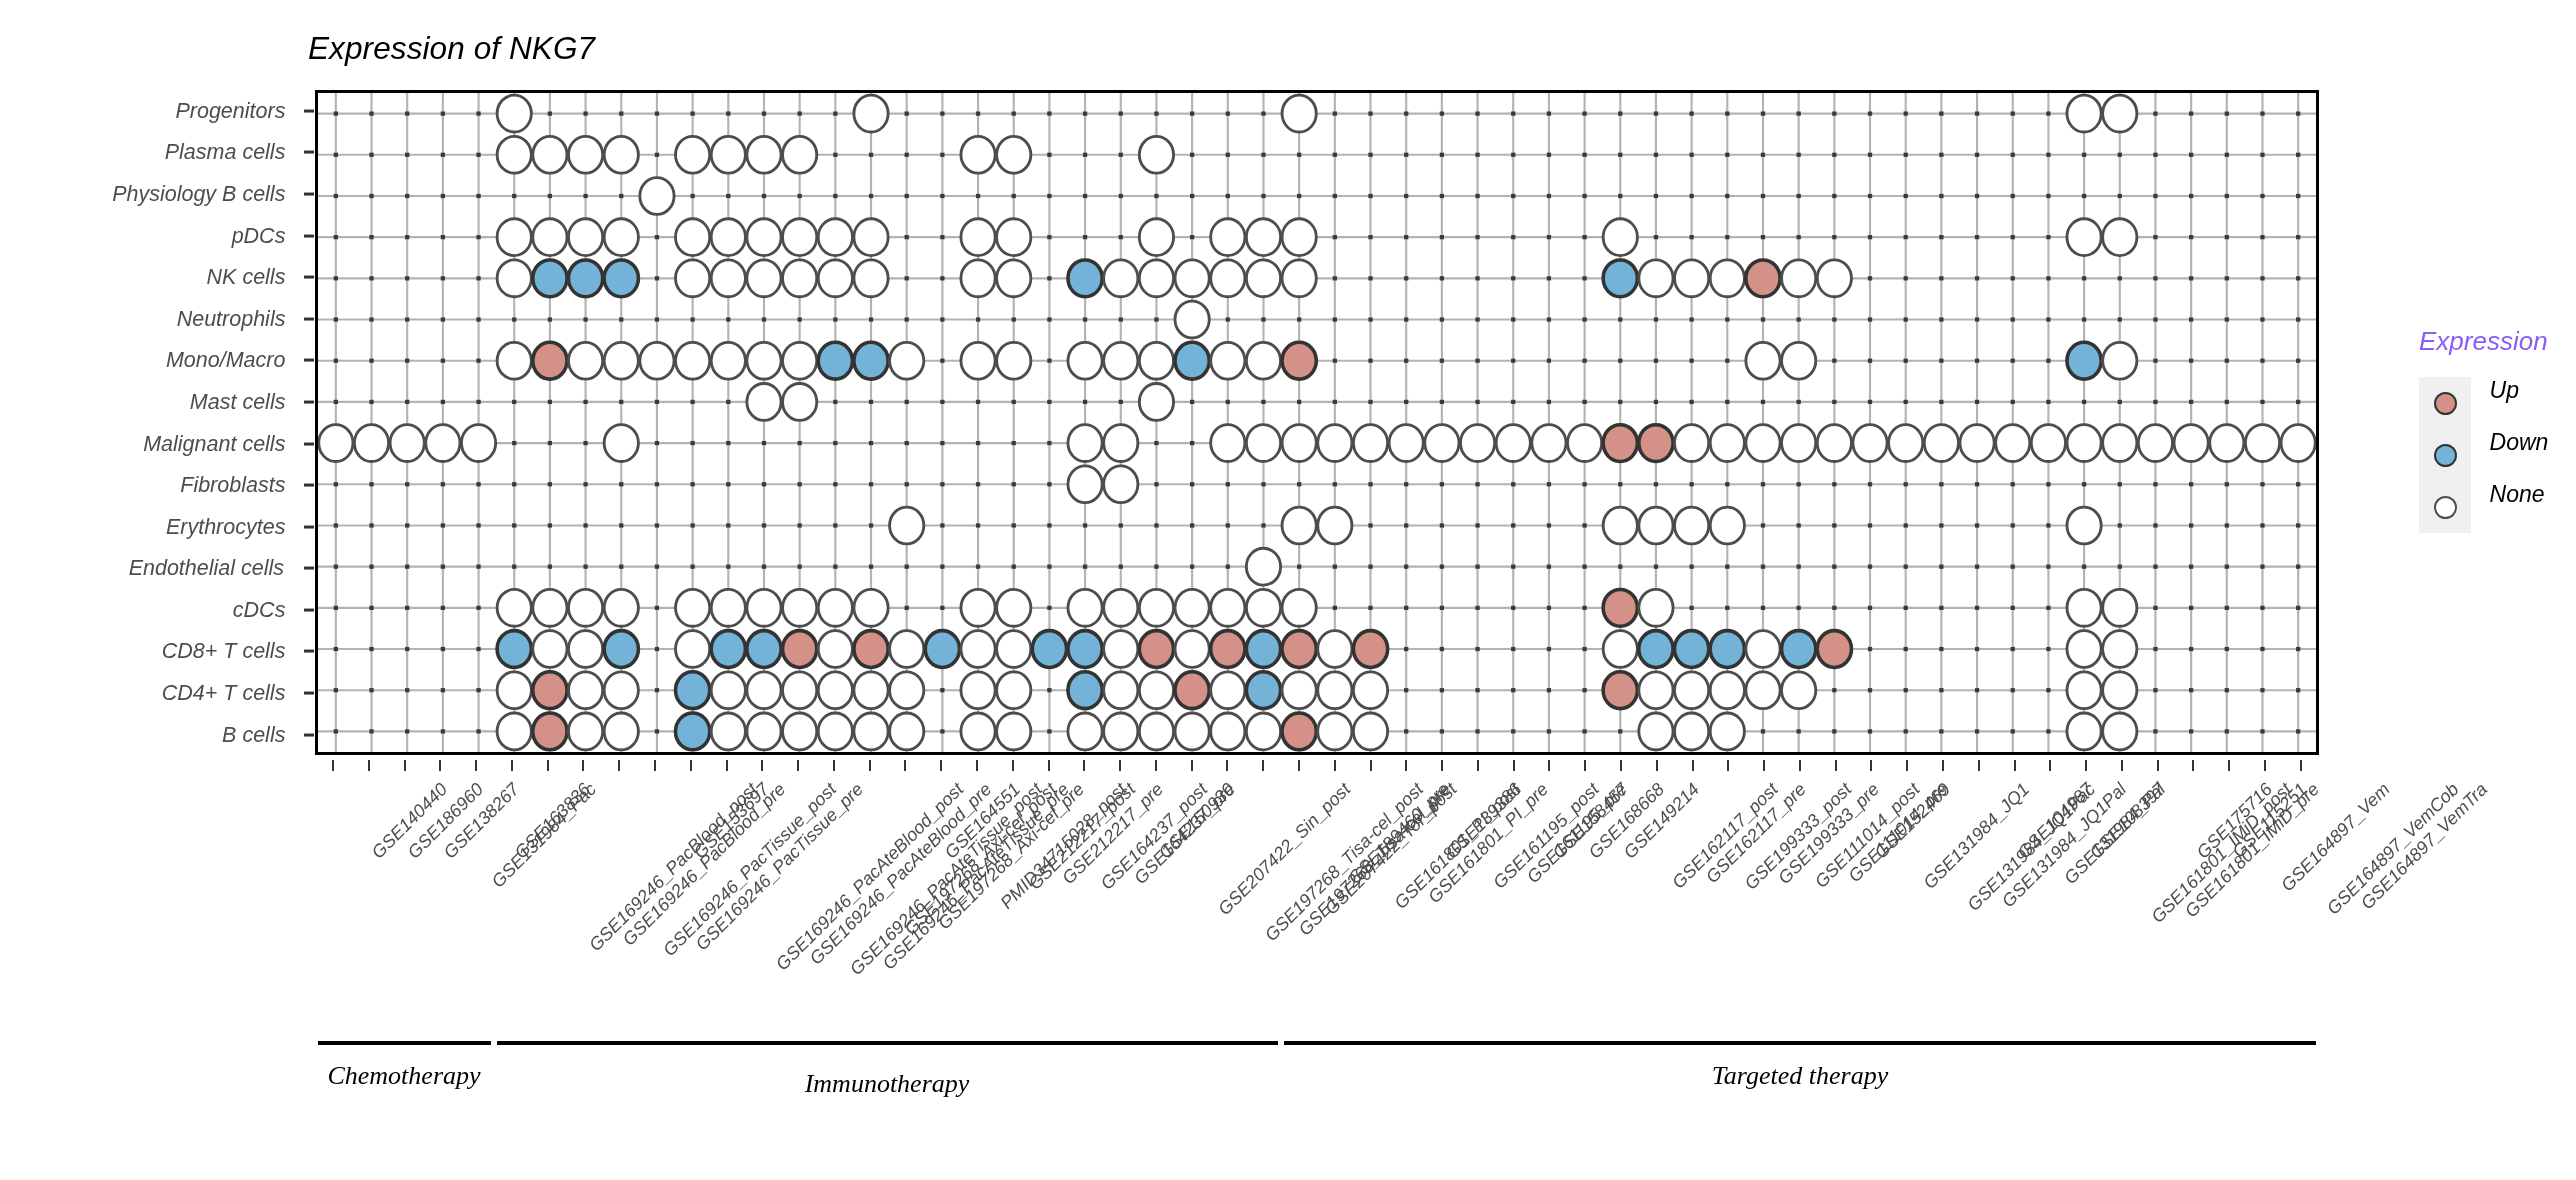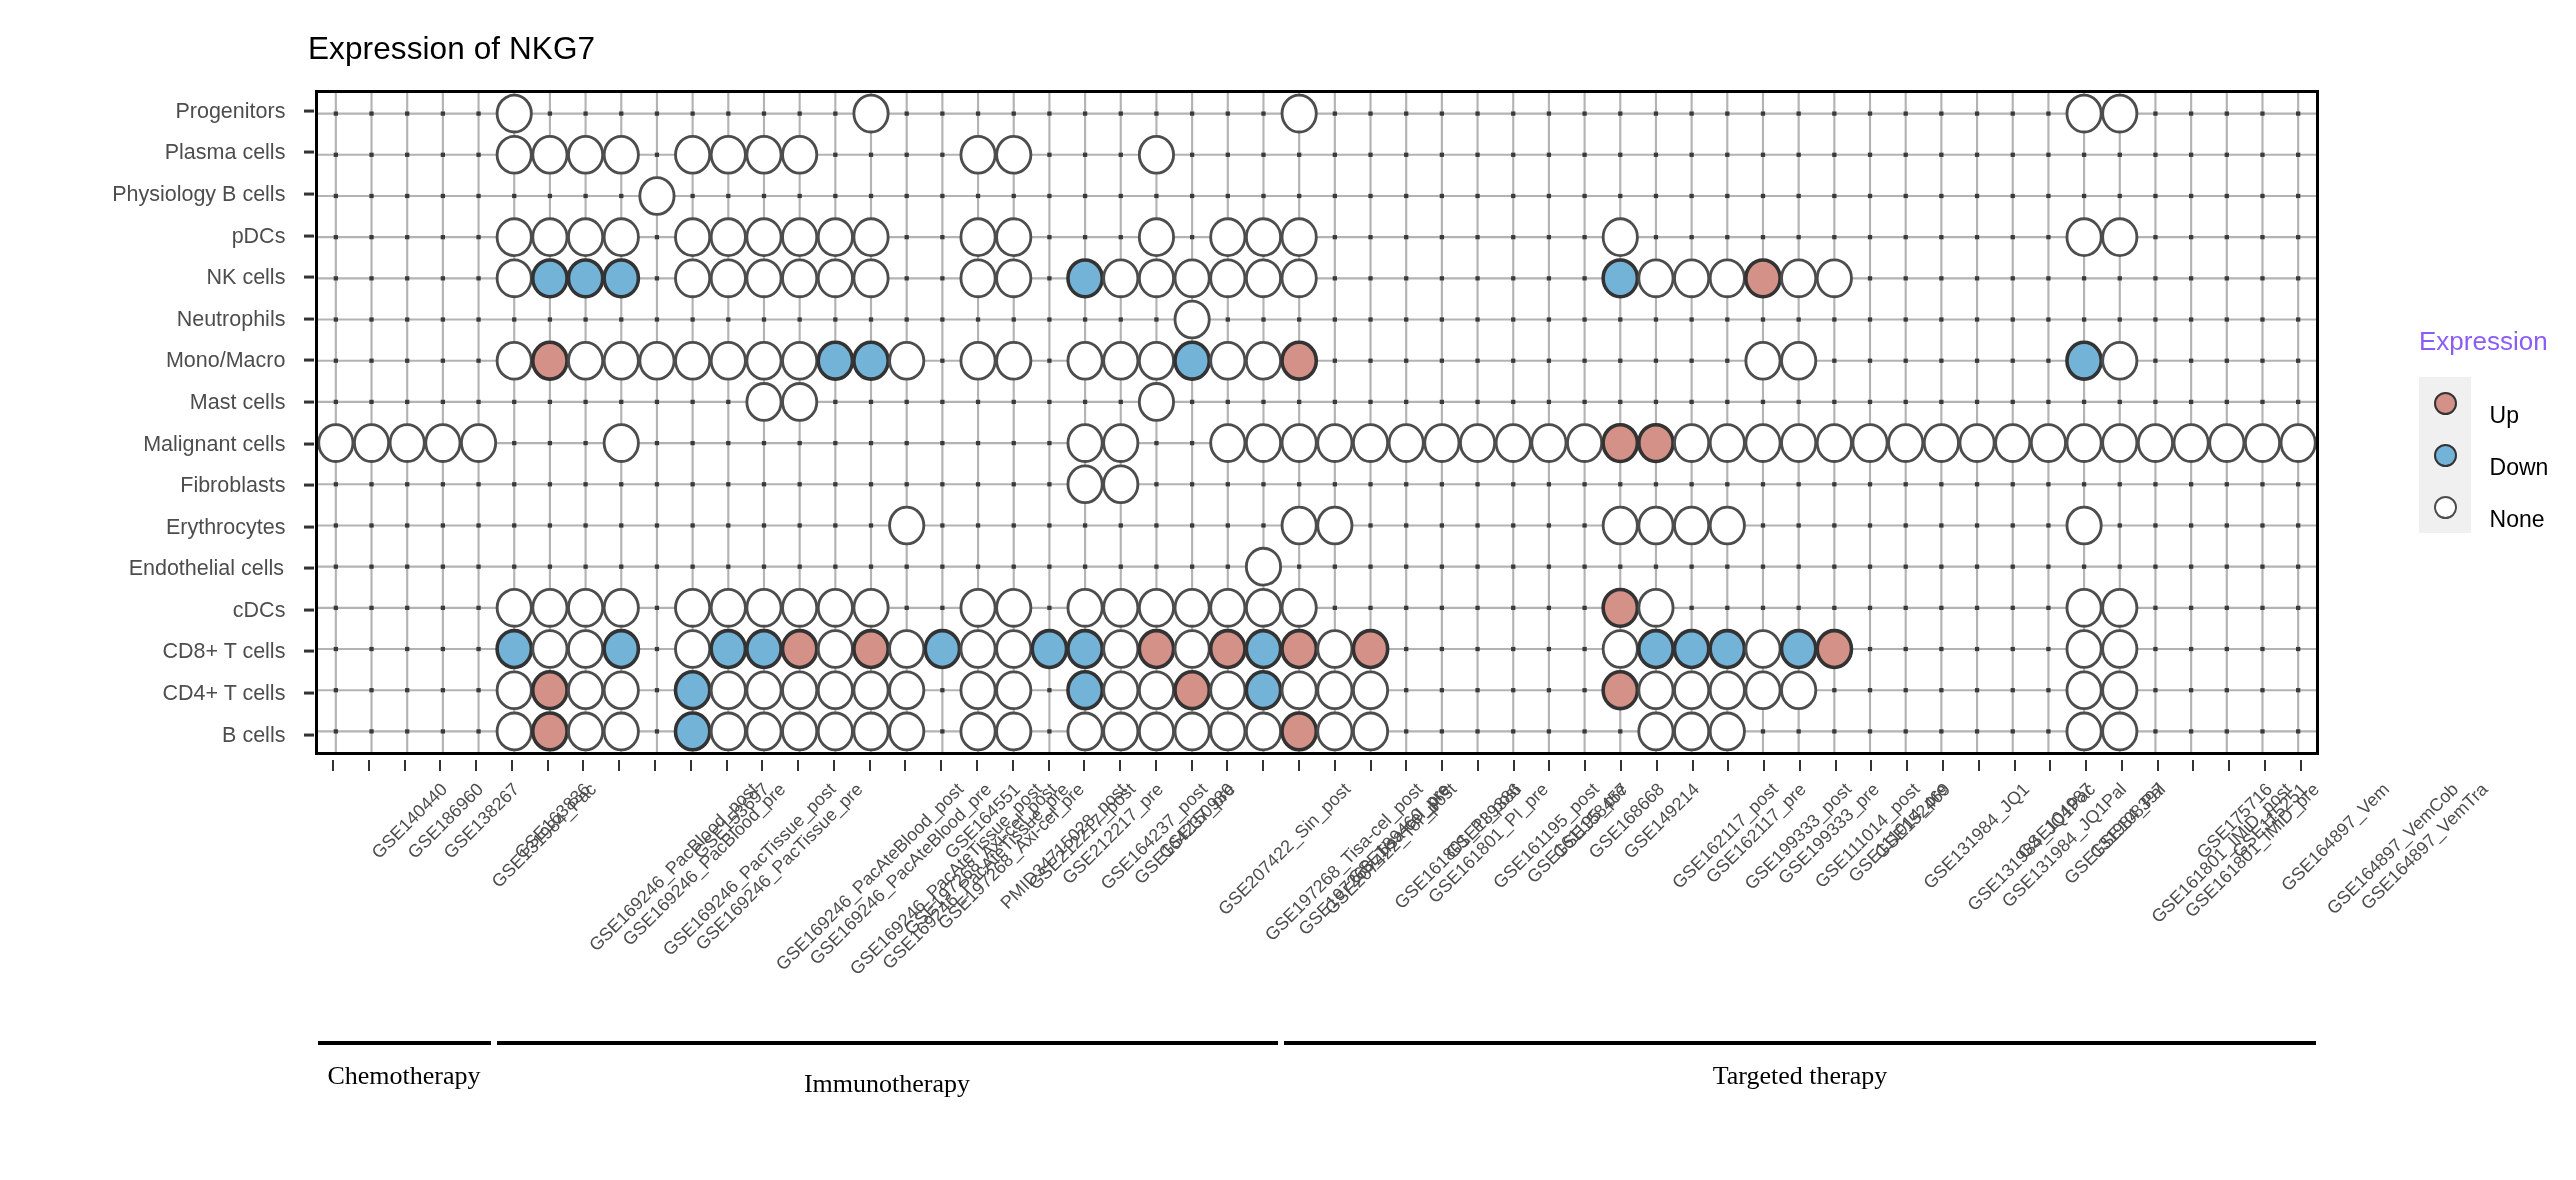--- a/index.html
+++ b/index.html
@@ -1,17 +1,17 @@
 <!DOCTYPE html>
 <html style="font-size:11.4px"><head>
 <meta charset="utf-8">
 <style>
   html,body{margin:0;padding:0;background:#ffffff;}
   body{width:2576px;height:1181px;font-family:"Liberation Sans",sans-serif;overflow:hidden;}
-  #root{position:relative;width:2576px;height:966px;}
+  #root{position:relative;width:2576px;height:966px;font-style:italic;}
 
   #plot-title{
     position:absolute; left:308px; top:30px;
     font-size:31.5px; color:#000; letter-spacing:0.1px;
   }
 
   
   #panel{
     position:absolute;
     left:315px; top:90px;
@@ -40,21 +40,21 @@
   }
 
   
   .group-bar{position:absolute;height:4.3px;background:#000;}
   .group-label{position:absolute;transform:translateX(-50%);font-size:26px;color:#000;
     font-family:"Liberation Serif",serif;white-space:nowrap;}
 
   
   #legend{position:absolute; left:2419px; top:326px; width:150px;}
   #legend-title{font-size:26px;color:#8b5cf6;margin-bottom:20px;white-space:nowrap;}
-  .legend-row{display:flex;align-items:flex-end;height:52px;}
+  .legend-row{display:flex;align-items:flex-start;height:52px;}
   .legend-key{width:52px;height:52px;background:#f0f0f0;display:flex;align-items:center;justify-content:center;}
   .legend-dot{width:23px;height:23px;border-radius:50%;border:2.1px solid #4d4d4d;box-sizing:border-box;}
   .legend-text{font-size:23px;color:#000;margin-left:18.6px;white-space:nowrap;}
 </style>
 </head>
 <body>
 
 <div id="root">
 
   <div id="plot-title">Expression of NKG7</div>

